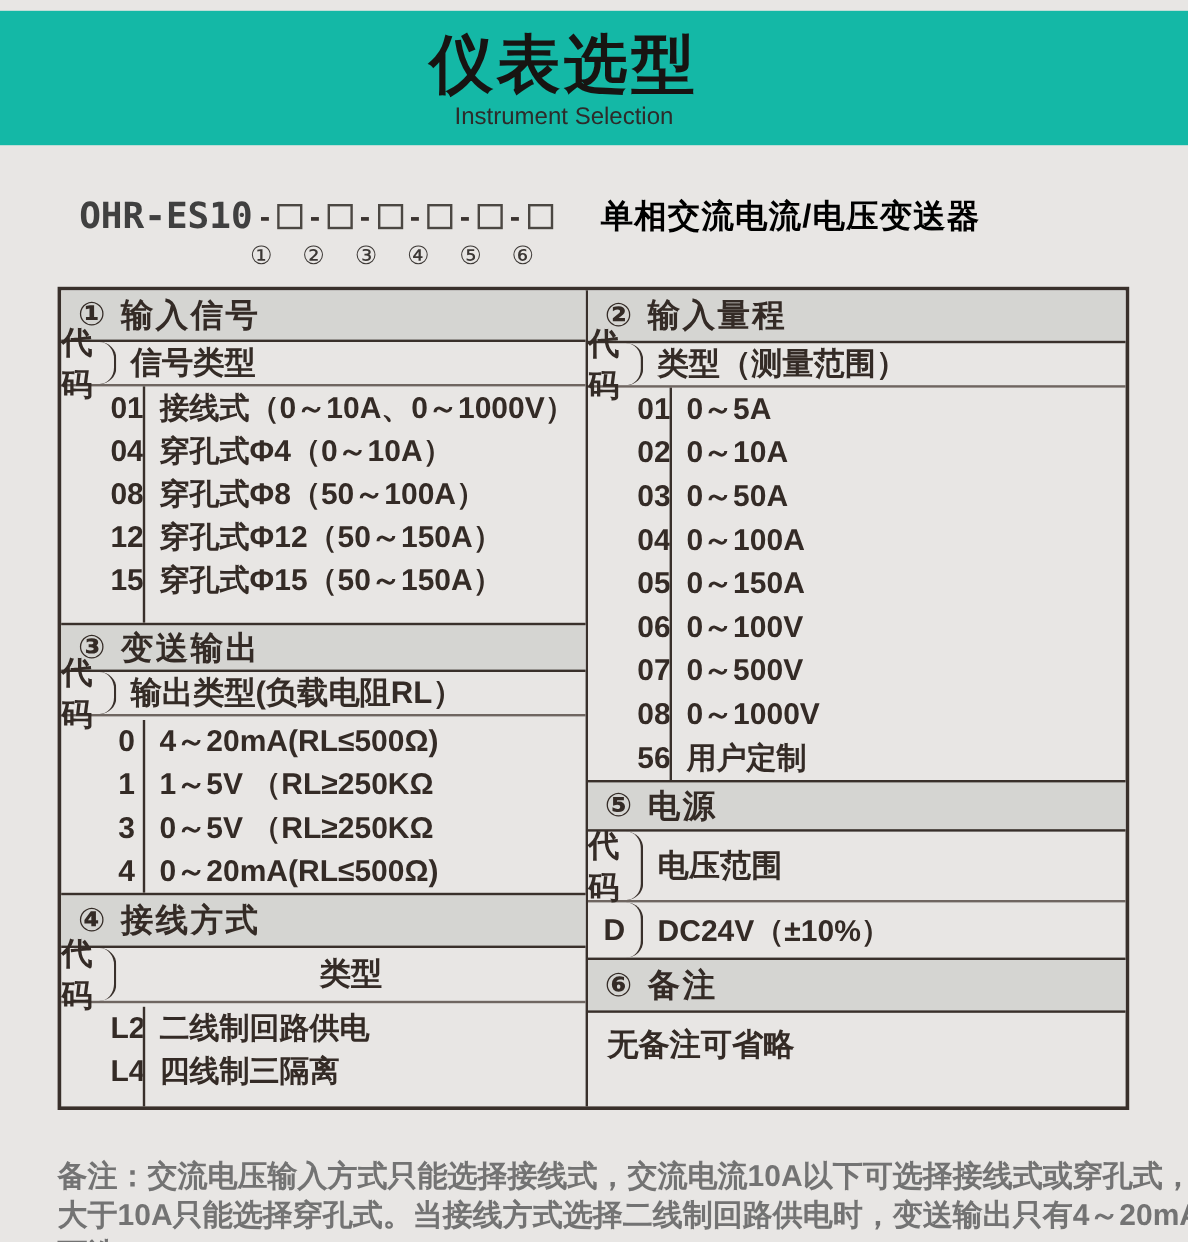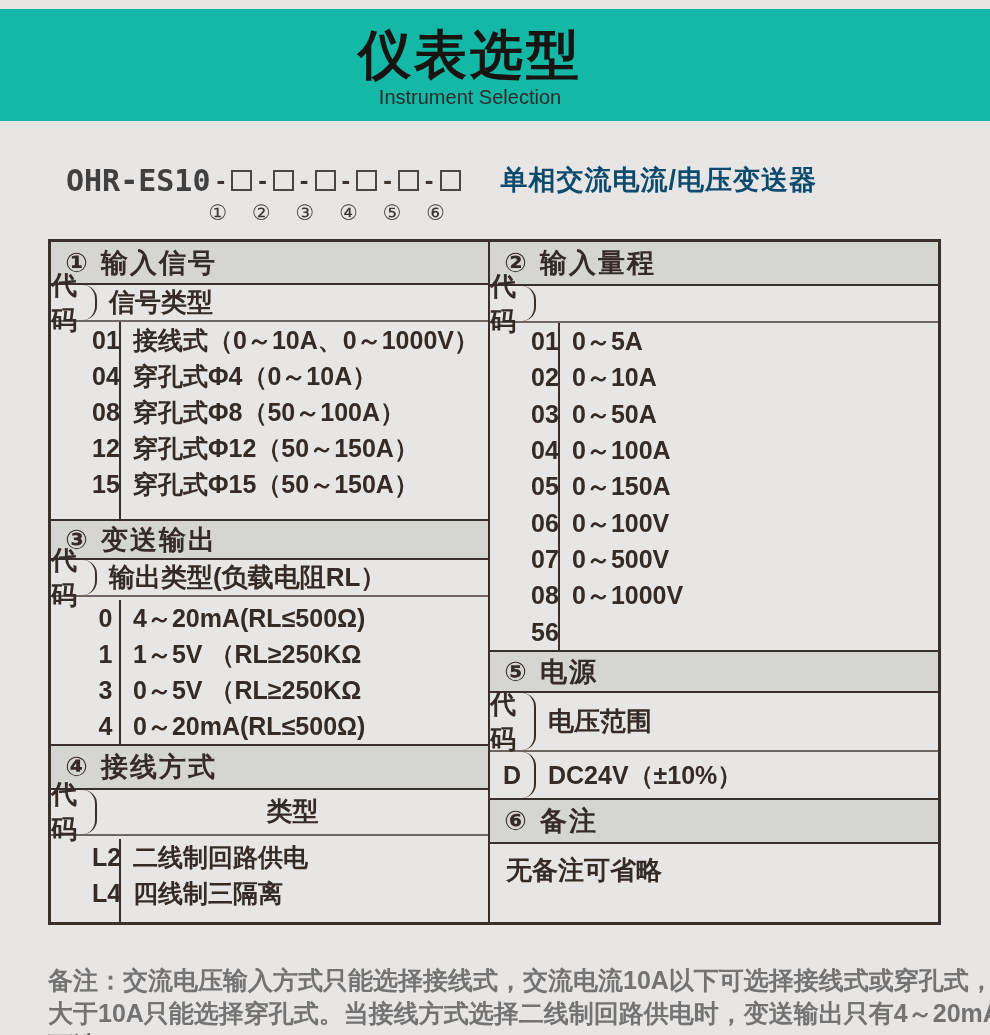--- a/index.html
+++ b/index.html
@@ -14,21 +14,21 @@
   .title-band { position:absolute; left:0; top:9px; width:990px; height:112px; background:#14b8a6; }
   .title-inner { position:absolute; left:0; top:0; width:940px; height:112px; text-align:center; }
   .main-title { font-size:53px; font-weight:700; letter-spacing:3px; color:#171412; padding-top:17px; line-height:58px; }
   .sub-title  { font-size:20px; font-weight:400; color:#2d2b2a; line-height:26px; }
   
   .model-row { position:absolute; left:66px; top:158px; height:44px; display:flex; align-items:center; }
   .model-prefix { font-family:"DejaVu Sans Mono","Liberation Mono",monospace; font-size:30px; font-weight:700; letter-spacing:0px; color:#404040; }
   .seg { display:flex; align-items:center; }
   .dash { font-size:26px; font-weight:700; color:#3b3430; margin:0 6px; }
   .code-box { width:21px; height:21px; border:2px solid #4b4742; background:transparent; }
-  .model-suffix { font-size:27px; font-weight:700; margin-left:40px; color:#0c4a6e; letter-spacing:1px; }
+  .model-suffix { font-size:27px; font-weight:700; margin-left:40px; color:#000000; letter-spacing:1px; }
   .pos-row { position:absolute; left:196px; top:201px; display:flex; }
   .pos-row span { display:inline-block; width:43.6px; text-align:center; font-size:21px; color:#3b3734; }
   
   .sel-table { position:absolute; left:48px; top:239px; width:893px; height:686px; border:3px solid #39302b; display:flex; }
   .col-left  { width:439px; border-right:2px solid #39302b; display:flex; flex-direction:column; }
   .col-right { flex:1; display:flex; flex-direction:column; }
   .band { background:#d5d5d2; border-top:2px solid #39302b; border-bottom:2px solid #39302b; display:flex; align-items:center; padding-left:14px; }
   .band.first { border-top:none; }
   .band .num { font-size:27px; font-weight:700; margin-right:13px; }
   .band .btitle { font-size:27px; font-weight:700; letter-spacing:2px; }
@@ -173,20 +173,21 @@
     </div>
 
     <div class="col-right">
 
       <div class="band first" style="height:44px">
         <span class="num">②</span>
         <span class="btitle">输入量程</span>
       </div>
       <div class="hdr" style="height:37px">
         <div class="cell-code">代码</div>
+        <div class="cell-lbl">类型（测量范围）</div>
       </div>
       <div class="dblock rh364" style="height:327px">
         <div class="dcol-codes">
           <span>01</span>
           <span>02</span>
           <span>03</span>
           <span>04</span>
           <span>05</span>
           <span>06</span>
           <span>07</span>
@@ -195,20 +196,21 @@
         </div>
         <div class="dcol-lbls">
           <span>0～5A</span>
           <span>0～10A</span>
           <span>0～50A</span>
           <span>0～100A</span>
           <span>0～150A</span>
           <span>0～100V</span>
           <span>0～500V</span>
           <span>0～1000V</span>
+          <span>用户定制</span>
         </div>
       </div>
 
       <div class="band" style="height:43px">
         <span class="num">⑤</span>
         <span class="btitle">电源</span>
       </div>
       <div class="hdr" style="height:59px">
         <div class="cell-code">代码</div>
         <div class="cell-lbl">电压范围</div>

